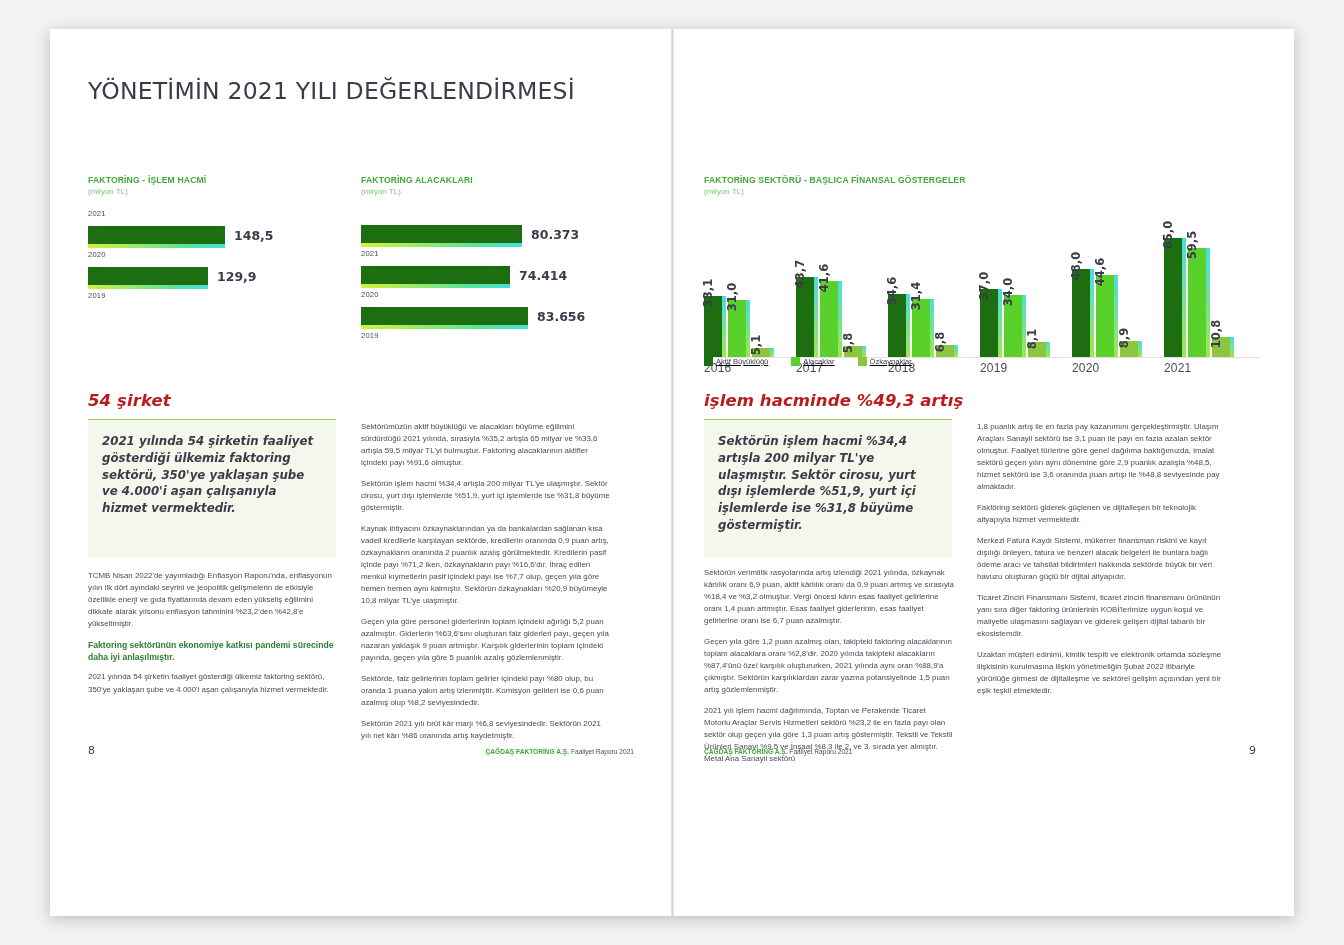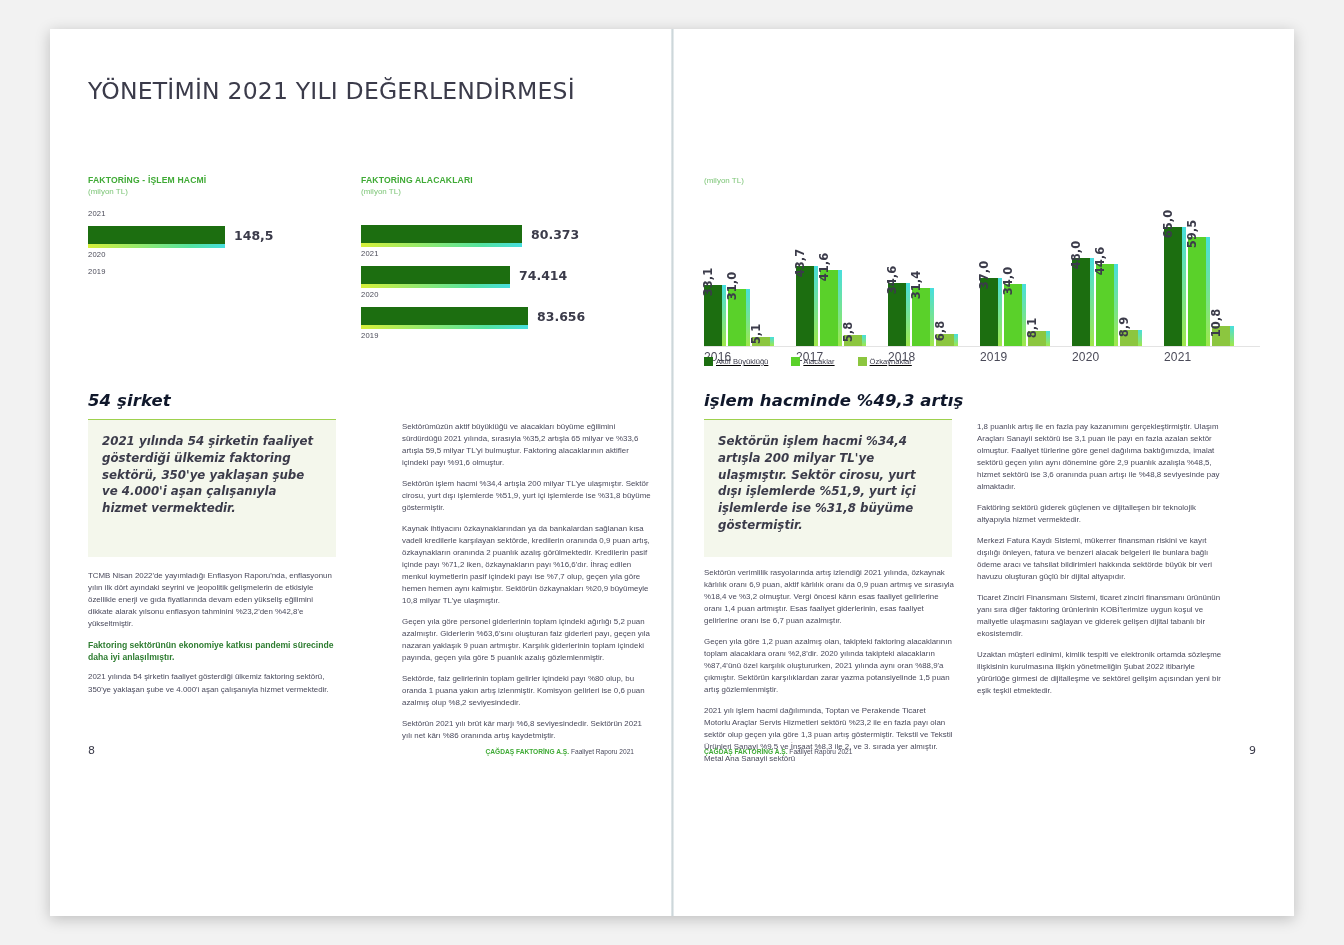--- a/index.html
+++ b/index.html
@@ -84,21 +84,21 @@
     letter-spacing:.2px;
   }
   .legend{position:absolute;display:flex;gap:23px;align-items:center;text-decoration:underline;}
   .legend-item{display:flex;align-items:center;gap:3px;}
   .legend-sw{width:9px;height:9px;display:inline-block;}
   .legend-tx{font-size:7.6px;color:#3b3b4a;}
 
   
   .kicker{
     position:absolute;
-    font-size:16.5px;font-style:italic;font-weight:bold;color:#0f172a;
+    font-size:16.5px;font-style:italic;font-weight:bold;color:#b91c1c;
     font-family:"DejaVu Sans",sans-serif;letter-spacing:.1px;
   }
   .pullquote{
     position:absolute;
     background:#f4f7ec;
     border-top:1.5px solid #9ed14e;
     box-sizing:border-box;
     padding:13px 14px 10px 14px;
   }
   .pullquote p{
@@ -144,20 +144,25 @@
           </div>
           <div class="hbar-row">
             <div class="hbar-wrap">
               <div class="hbar" style="width:137px"></div>
               <div class="hbar-foot" style="width:137px"></div>
               <div class="hbar-value" style="left:146px">148,5</div>
             </div>
             <div class="hbar-year">2020</div>
           </div>
           <div class="hbar-row">
+            <div class="hbar-wrap">
+              <div class="hbar" style="width:120px"></div>
+              <div class="hbar-foot" style="width:120px"></div>
+              <div class="hbar-value" style="left:129px">129,9</div>
+            </div>
             <div class="hbar-year">2019</div>
           </div>
         </div>
     </div>
 
     <div class="hbar-chart" id="chart2" style="left:311px;top:146px;width:250px;">
       <div class="chart-title">FAKTORİNG ALACAKLARI</div>
       <div class="chart-sub">(milyon TL)</div>
       <div class="hbar-body" id="chart2-body" style="margin-top:28px;">
           <div class="hbar-row">
@@ -191,40 +196,41 @@
 
     <div class="pullquote" style="left:38px;top:390px;width:248px;height:138px;">
       <p>2021 yılında 54 şirketin faaliyet gösterdiği ülkemiz faktoring sektörü, 350'ye yaklaşan şube ve 4.000'i aşan çalışanıyla hizmet vermektedir.</p>
     </div>
 
     <div class="col" id="l-col1" style="left:38px;top:541px;width:250px;">
         <p>TCMB Nisan 2022'de yayımladığı Enflasyon Raporu'nda, enflasyonun yılın ilk dört ayındaki seyrini ve jeopolitik gelişmelerin de etkisiyle özellikle enerji ve gıda fiyatlarında devam eden yükseliş eğilimini dikkate alarak yılsonu enflasyon tahminini %23,2'den %42,8'e yükseltmiştir.</p>
         <p class="bold">Faktoring sektörünün ekonomiye katkısı pandemi sürecinde daha iyi anlaşılmıştır.</p>
         <p>2021 yılında 54 şirketin faaliyet gösterdiği ülkemiz faktoring sektörü, 350'ye yaklaşan şube ve 4.000'i aşan çalışanıyla hizmet vermektedir.</p>
       </div>
-    <div class="col" id="l-col2" style="left:311px;top:392px;width:250px;margin-left:41px;">
+    <div class="col" id="l-col2" style="left:311px;top:392px;width:250px;">
         <p>Sektörümüzün aktif büyüklüğü ve alacakları büyüme eğilimini sürdürdüğü 2021 yılında, sırasıyla %35,2 artışla 65 milyar ve %33,6 artışla 59,5 milyar TL'yi bulmuştur. Faktoring alacaklarının aktifler içindeki payı %91,6 olmuştur.</p>
         <p>Sektörün işlem hacmi %34,4 artışla 200 milyar TL'ye ulaşmıştır. Sektör cirosu, yurt dışı işlemlerde %51,9, yurt içi işlemlerde ise %31,8 büyüme göstermiştir.</p>
         <p>Kaynak ihtiyacını özkaynaklarından ya da bankalardan sağlanan kısa vadeli kredilerle karşılayan sektörde, kredilerin oranında 0,9 puan artış, özkaynakların oranında 2 puanlık azalış görülmektedir. Kredilerin pasif içinde payı %71,2 iken, özkaynakların payı %16,6'dır. İhraç edilen menkul kıymetlerin pasif içindeki payı ise %7,7 olup, geçen yıla göre hemen hemen aynı kalmıştır. Sektörün özkaynakları %20,9 büyümeyle 10,8 milyar TL'ye ulaşmıştır.</p>
         <p>Geçen yıla göre personel giderlerinin toplam içindeki ağırlığı 5,2 puan azalmıştır. Giderlerin %63,6'sını oluşturan faiz giderleri payı, geçen yıla nazaran yaklaşık 9 puan artmıştır. Karşılık giderlerinin toplam içindeki payında, geçen yıla göre 5 puanlık azalış gözlemlenmiştir.</p>
         <p>Sektörde, faiz gelirlerinin toplam gelirler içindeki payı %80 olup, bu oranda 1 puana yakın artış izlenmiştir. Komisyon gelirleri ise 0,6 puan azalmış olup %8,2 seviyesindedir.</p>
         <p>Sektörün 2021 yılı brüt kâr marjı %6,8 seviyesindedir. Sektörün 2021 yılı net kârı %86 oranında artış kaydetmiştir.</p>
       </div>
 
     <div class="folio" style="left:38px;">8</div>
     <div class="runfoot" style="right:38px;">
       <span class="b">ÇAĞDAŞ FAKTORİNG A.Ş.</span><span class="n"> Faaliyet Raporu 2021</span>
     </div>
   </div>
 
   <div class="gutter"></div>
 
   <div class="page page-right">
 
     <div class="vchart" id="chart3" style="left:32px;top:146px;width:556px;">
+      <div class="chart-title">FAKTORİNG SEKTÖRÜ - BAŞLICA FİNANSAL GÖSTERGELER</div>
       <div class="chart-sub">(milyon TL)</div>
       <div class="vplot" id="chart3-plot">
         <div class="vaxis"></div>
       <div class="vgroup" style="left: 0px; width: 84px;">
             <div class="vbar" style="left: 0px; width: 22px; height: 61px;">
               <div class="body" style="background:#1c6e10"></div>
               <div class="edge"></div>
               <div class="lbl">33,1</div>
             </div>
             <div class="vbar" style="left: 24px; width: 22px; height: 57px;">

